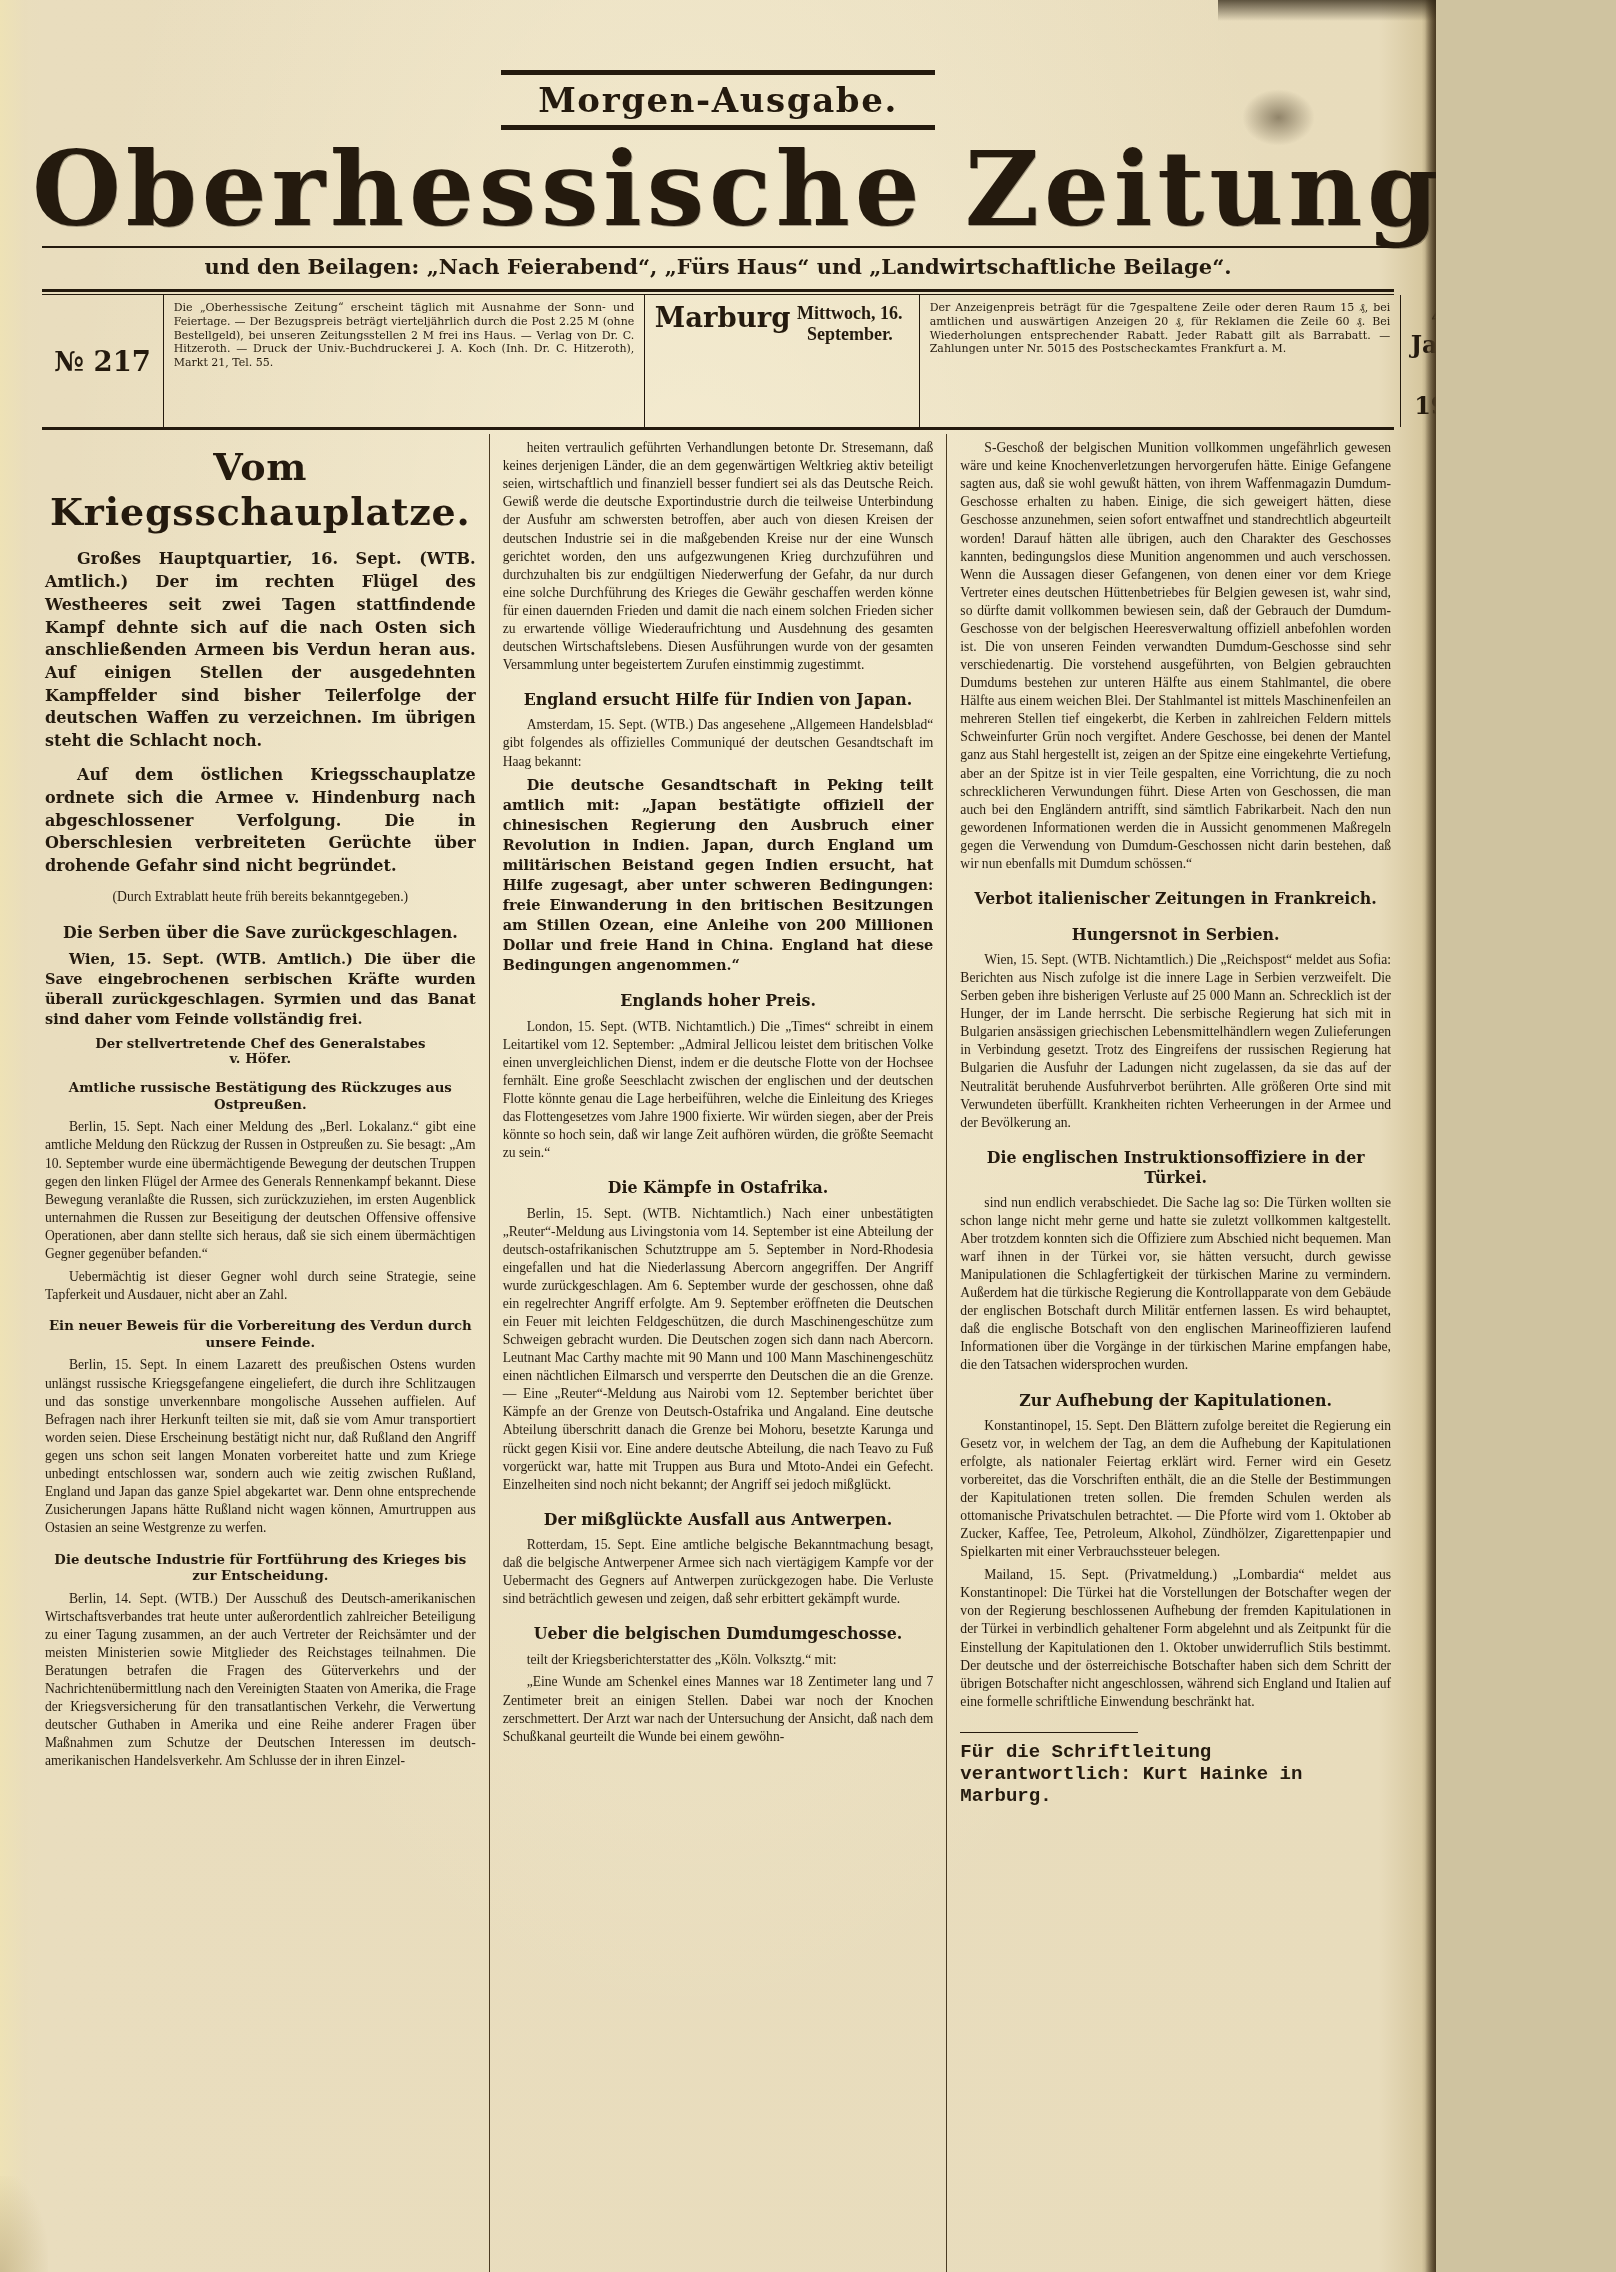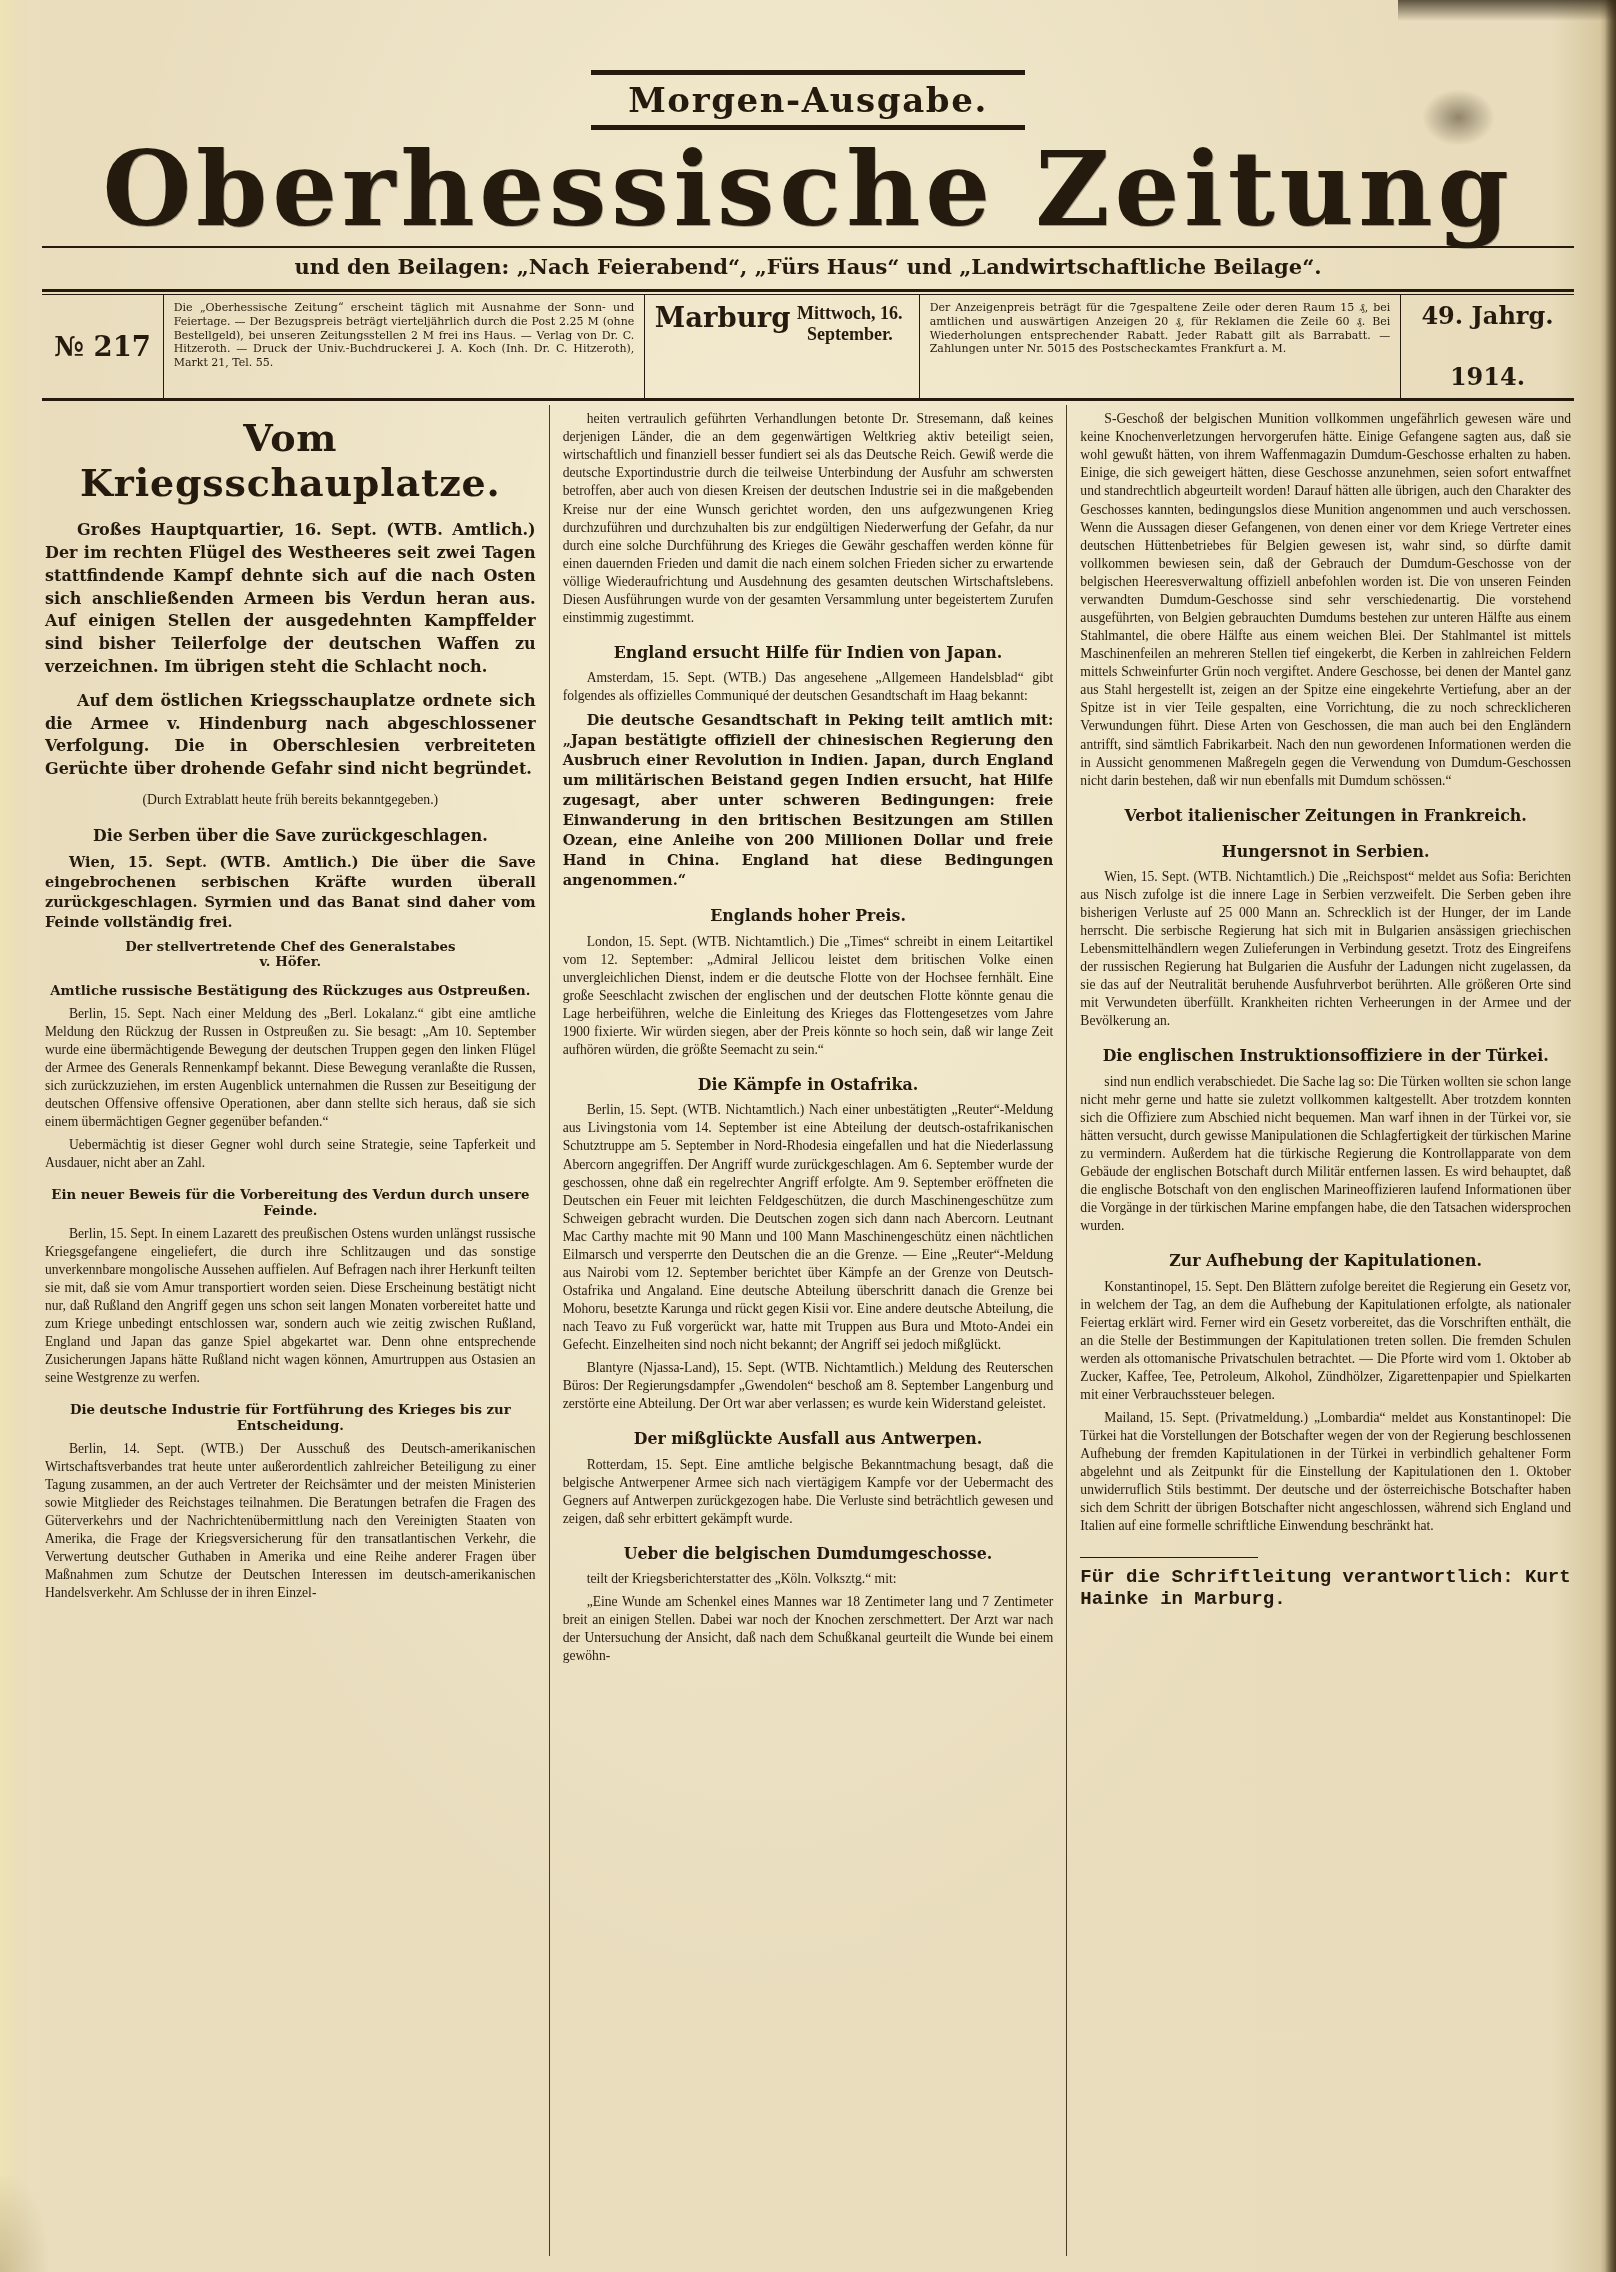--- a/index.html
+++ b/index.html
@@ -4,21 +4,21 @@
 <style>
   html,body{margin:0;padding:0;}
   body{
     width:1616px;height:2273px;
     font-family:"Liberation Serif", serif;
     background:#cfc3a0;
     overflow:hidden;
   }
   .page{
     position:relative;
-    width:1616px;height:2273px;
+    width:1436px;height:2273px;
     background:
       radial-gradient(ellipse at 48% 30%, rgba(255,250,228,.55), rgba(0,0,0,0) 60%),
       linear-gradient(90deg,#eadfbb 0%, #e9ddbe 3%, #e8dcbc 96%, #d6c79f 99%, #8a7a58 100%),
       #e7dbba;
     color:#241a0e;
     overflow:hidden;
   }
   .edge-left{position:absolute;left:0;top:0;width:27.5px;height:100%;
     background:linear-gradient(90deg,#efe3b4,#e9ddbc 90%);opacity:.8;}
   .edge-right{position:absolute;right:0;top:0;width:11.3px;height:100%;
@@ -137,21 +137,20 @@
       </div>
       <div class="col">
         <div class="blk para">heiten vertraulich geführten Verhandlungen betonte Dr. Stresemann, daß keines derjenigen Länder, die an dem gegenwärtigen Weltkrieg aktiv beteiligt seien, wirtschaftlich und finanziell besser fundiert sei als das Deutsche Reich. Gewiß werde die deutsche Exportindustrie durch die teilweise Unterbindung der Ausfuhr am schwersten betroffen, aber auch von diesen Kreisen der deutschen Industrie sei in die maßgebenden Kreise nur der eine Wunsch gerichtet worden, den uns aufgezwungenen Krieg durchzuführen und durchzuhalten bis zur endgültigen Niederwerfung der Gefahr, da nur durch eine solche Durchführung des Krieges die Gewähr geschaffen werden könne für einen dauernden Frieden und damit die nach einem solchen Frieden sicher zu erwartende völlige Wiederaufrichtung und Ausdehnung des gesamten deutschen Wirtschaftslebens. Diesen Ausführungen wurde von der gesamten Versammlung unter begeistertem Zurufen einstimmig zugestimmt.</div>
         <div class="blk subhead">England ersucht Hilfe für Indien von Japan.</div>
         <div class="blk para">Amsterdam, 15. Sept. (WTB.) Das angesehene „Allgemeen Handelsblad“ gibt folgendes als offizielles Communiqué der deutschen Gesandtschaft im Haag bekannt:</div>
         <div class="blk para-lead2">Die deutsche Gesandtschaft in Peking teilt amtlich mit: „Japan bestätigte offiziell der chinesischen Regierung den Ausbruch einer Revolution in Indien. Japan, durch England um militärischen Beistand gegen Indien ersucht, hat Hilfe zugesagt, aber unter schweren Bedingungen: freie Einwanderung in den britischen Besitzungen am Stillen Ozean, eine Anleihe von 200 Millionen Dollar und freie Hand in China. England hat diese Bedingungen angenommen.“</div>
         <div class="blk subhead">Englands hoher Preis.</div>
         <div class="blk para">London, 15. Sept. (WTB. Nichtamtlich.) Die „Times“ schreibt in einem Leitartikel vom 12. September: „Admiral Jellicou leistet dem britischen Volke einen unvergleichlichen Dienst, indem er die deutsche Flotte von der Hochsee fernhält. Eine große Seeschlacht zwischen der englischen und der deutschen Flotte könnte genau die Lage herbeiführen, welche die Einleitung des Krieges das Flottengesetzes vom Jahre 1900 fixierte. Wir würden siegen, aber der Preis könnte so hoch sein, daß wir lange Zeit aufhören würden, die größte Seemacht zu sein.“</div>
         <div class="blk subhead">Die Kämpfe in Ostafrika.</div>
         <div class="blk para">Berlin, 15. Sept. (WTB. Nichtamtlich.) Nach einer unbestätigten „Reuter“-Meldung aus Livingstonia vom 14. September ist eine Abteilung der deutsch-ostafrikanischen Schutztruppe am 5. September in Nord-Rhodesia eingefallen und hat die Niederlassung Abercorn angegriffen. Der Angriff wurde zurückgeschlagen. Am 6. September wurde der geschossen, ohne daß ein regelrechter Angriff erfolgte. Am 9. September eröffneten die Deutschen ein Feuer mit leichten Feldgeschützen, die durch Maschinengeschütze zum Schweigen gebracht wurden. Die Deutschen zogen sich dann nach Abercorn. Leutnant Mac Carthy machte mit 90 Mann und 100 Mann Maschinengeschütz einen nächtlichen Eilmarsch und versperrte den Deutschen die an die Grenze. — Eine „Reuter“-Meldung aus Nairobi vom 12. September berichtet über Kämpfe an der Grenze von Deutsch-Ostafrika und Angaland. Eine deutsche Abteilung überschritt danach die Grenze bei Mohoru, besetzte Karunga und rückt gegen Kisii vor. Eine andere deutsche Abteilung, die nach Teavo zu Fuß vorgerückt war, hatte mit Truppen aus Bura und Mtoto-Andei ein Gefecht. Einzelheiten sind noch nicht bekannt; der Angriff sei jedoch mißglückt.</div>
-        <div class="blk para">Blantyre (Njassa-Land), 15. Sept. (WTB. Nichtamtlich.) Meldung des Reuterschen Büros: Der Regierungsdampfer „Gwendolen“ beschoß am 8. September Langenburg und zerstörte eine Abteilung. Der Ort war aber verlassen; es wurde kein Widerstand geleistet.</div>
         <div class="blk subhead">Der mißglückte Ausfall aus Antwerpen.</div>
         <div class="blk para">Rotterdam, 15. Sept. Eine amtliche belgische Bekanntmachung besagt, daß die belgische Antwerpener Armee sich nach viertägigem Kampfe vor der Uebermacht des Gegners auf Antwerpen zurückgezogen habe. Die Verluste sind beträchtlich gewesen und zeigen, daß sehr erbittert gekämpft wurde.</div>
         <div class="blk subhead">Ueber die belgischen Dumdumgeschosse.</div>
         <div class="blk para">teilt der Kriegsberichterstatter des „Köln. Volksztg.“ mit:</div>
         <div class="blk para">„Eine Wunde am Schenkel eines Mannes war 18 Zentimeter lang und 7 Zentimeter breit an einigen Stellen. Dabei war noch der Knochen zerschmettert. Der Arzt war nach der Untersuchung der Ansicht, daß nach dem Schußkanal geurteilt die Wunde bei einem gewöhn-</div>
       </div>
       <div class="col">
         <div class="blk para">S-Geschoß der belgischen Munition vollkommen ungefährlich gewesen wäre und keine Knochenverletzungen hervorgerufen hätte. Einige Gefangene sagten aus, daß sie wohl gewußt hätten, von ihrem Waffenmagazin Dumdum-Geschosse erhalten zu haben. Einige, die sich geweigert hätten, diese Geschosse anzunehmen, seien sofort entwaffnet und standrechtlich abgeurteilt worden! Darauf hätten alle übrigen, auch den Charakter des Geschosses kannten, bedingungslos diese Munition angenommen und auch verschossen. Wenn die Aussagen dieser Gefangenen, von denen einer vor dem Kriege Vertreter eines deutschen Hüttenbetriebes für Belgien gewesen ist, wahr sind, so dürfte damit vollkommen bewiesen sein, daß der Gebrauch der Dumdum-Geschosse von der belgischen Heeresverwaltung offiziell anbefohlen worden ist. Die von unseren Feinden verwandten Dumdum-Geschosse sind sehr verschiedenartig. Die vorstehend ausgeführten, von Belgien gebrauchten Dumdums bestehen zur unteren Hälfte aus einem Stahlmantel, die obere Hälfte aus einem weichen Blei. Der Stahlmantel ist mittels Maschinenfeilen an mehreren Stellen tief eingekerbt, die Kerben in zahlreichen Feldern mittels Schweinfurter Grün noch vergiftet. Andere Geschosse, bei denen der Mantel ganz aus Stahl hergestellt ist, zeigen an der Spitze eine eingekehrte Vertiefung, aber an der Spitze ist in vier Teile gespalten, eine Vorrichtung, die zu noch schrecklicheren Verwundungen führt. Diese Arten von Geschossen, die man auch bei den Engländern antrifft, sind sämtlich Fabrikarbeit. Nach den nun gewordenen Informationen werden die in Aussicht genommenen Maßregeln gegen die Verwendung von Dumdum-Geschossen nicht darin bestehen, daß wir nun ebenfalls mit Dumdum schössen.“</div>
         <div class="blk subhead">Verbot italienischer Zeitungen in Frankreich.</div>
         <div class="blk subhead">Hungersnot in Serbien.</div>

